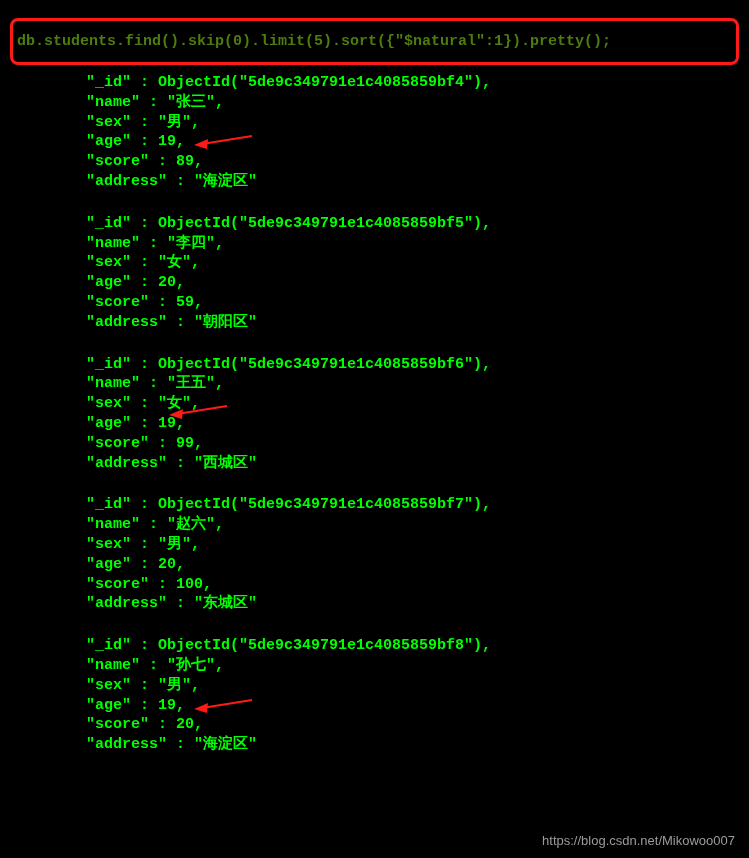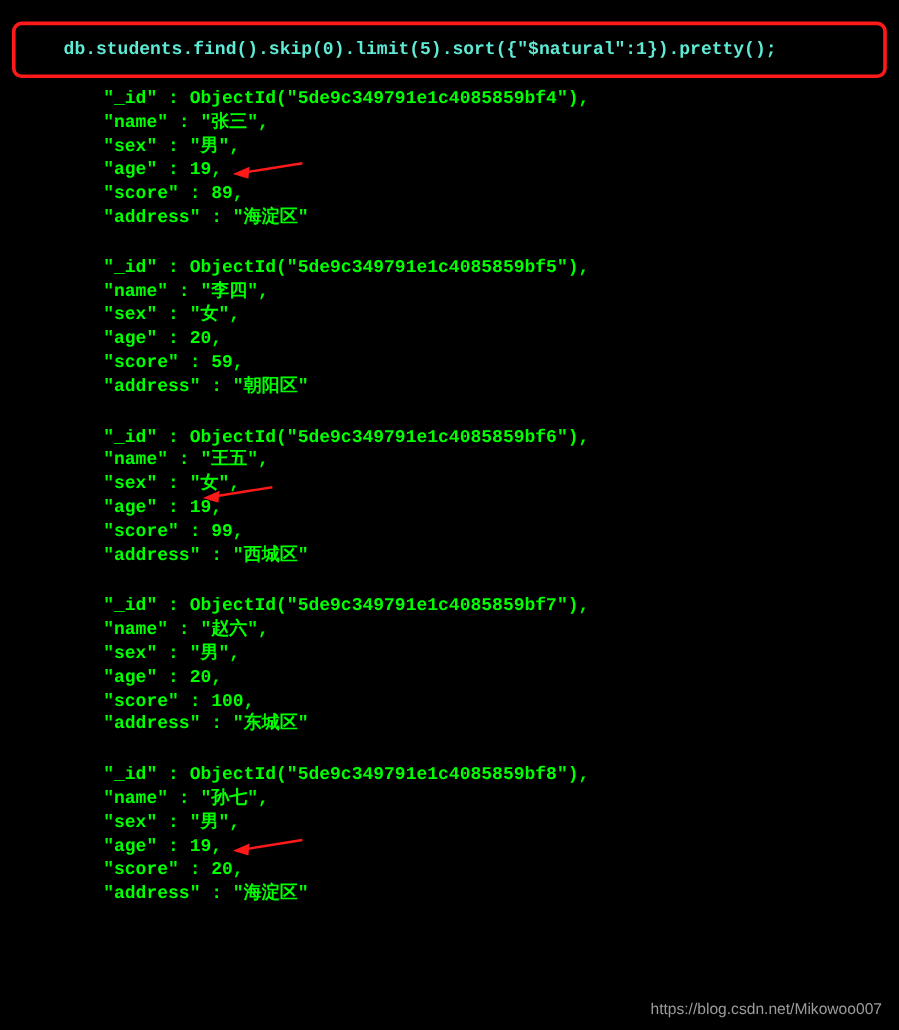--- a/index.html
+++ b/index.html
@@ -14,23 +14,22 @@
     position: relative;
     overflow: hidden;
   }
   .command-box {
     border: 3px solid #ff1a1a;
     border-radius: 8px;
     margin: 18px 10px 8px 10px;
     padding: 12px 4px;
   }
   .command-text {
-    color: #5eead4;
+    color: #4d7c0f;
     white-space: pre;
-    margin-left: 36px;
   }
   .output {
     padding-left: 14px;
     line-height: 1.32;
   }
   .line { white-space: pre; position: relative; }
   .record-block { margin-bottom: 4px; }
   .arrow {
     position: absolute;
     width: 60px;

